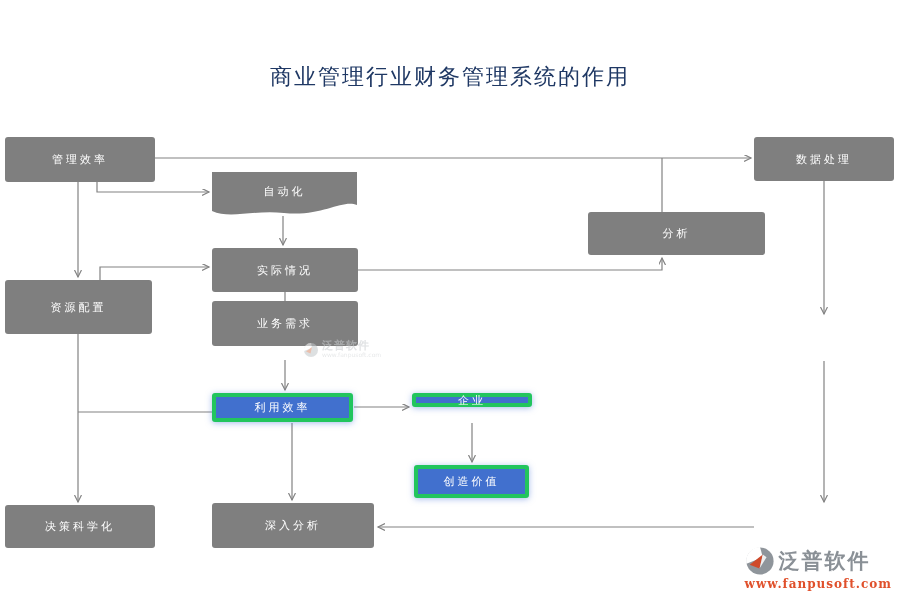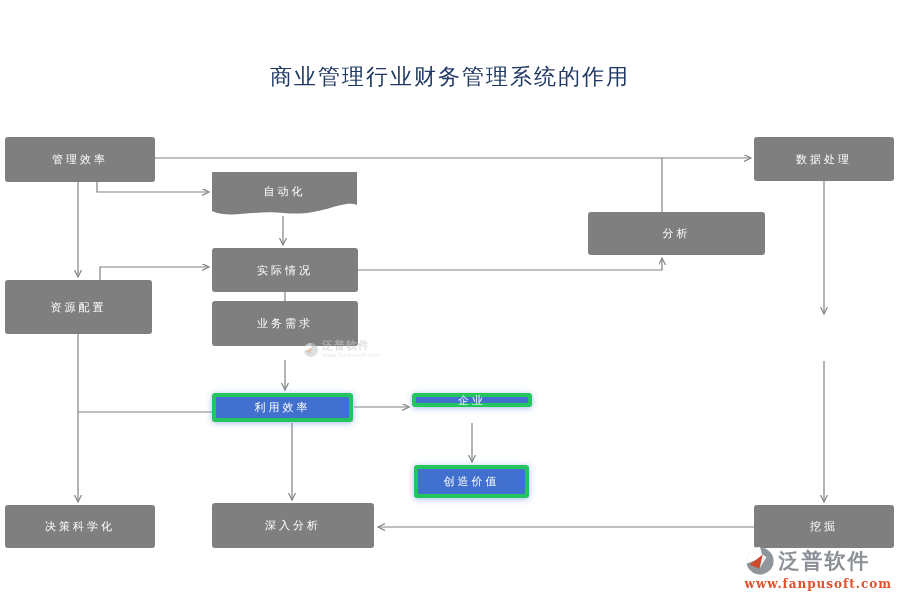--- a/index.html
+++ b/index.html
@@ -149,23 +149,20 @@
   </div>
 
   <div class="node gray" style="left:5px;top:505px;width:150px;height:43px">
     <span>决策科学化</span>
   </div>
 
   <div class="node gray" style="left:212px;top:503px;width:162px;height:45px">
     <span>深入分析</span>
   </div>
 
-  <div class="node gray" style="left:754px;top:505px;width:140px;height:43px">
-    <span>挖掘</span>
-  </div>
 
   <div class="watermark">
     <svg width="16" height="16" viewBox="0 0 32 32">
       <circle cx="16" cy="16" r="14" fill="#c3c7ca"></circle>
       <path d="M16,2 L18,12 L2,18 A14,14 0 0,1 16,2 Z" fill="#ffffff"></path>
       <path d="M6,19 L18,10 L15,23 Z" fill="#d98c6a"></path>
     </svg>
     <div>
       <div class="wm-text">泛普软件</div>
       <div class="wm-url">www.fanpusoft.com</div>

